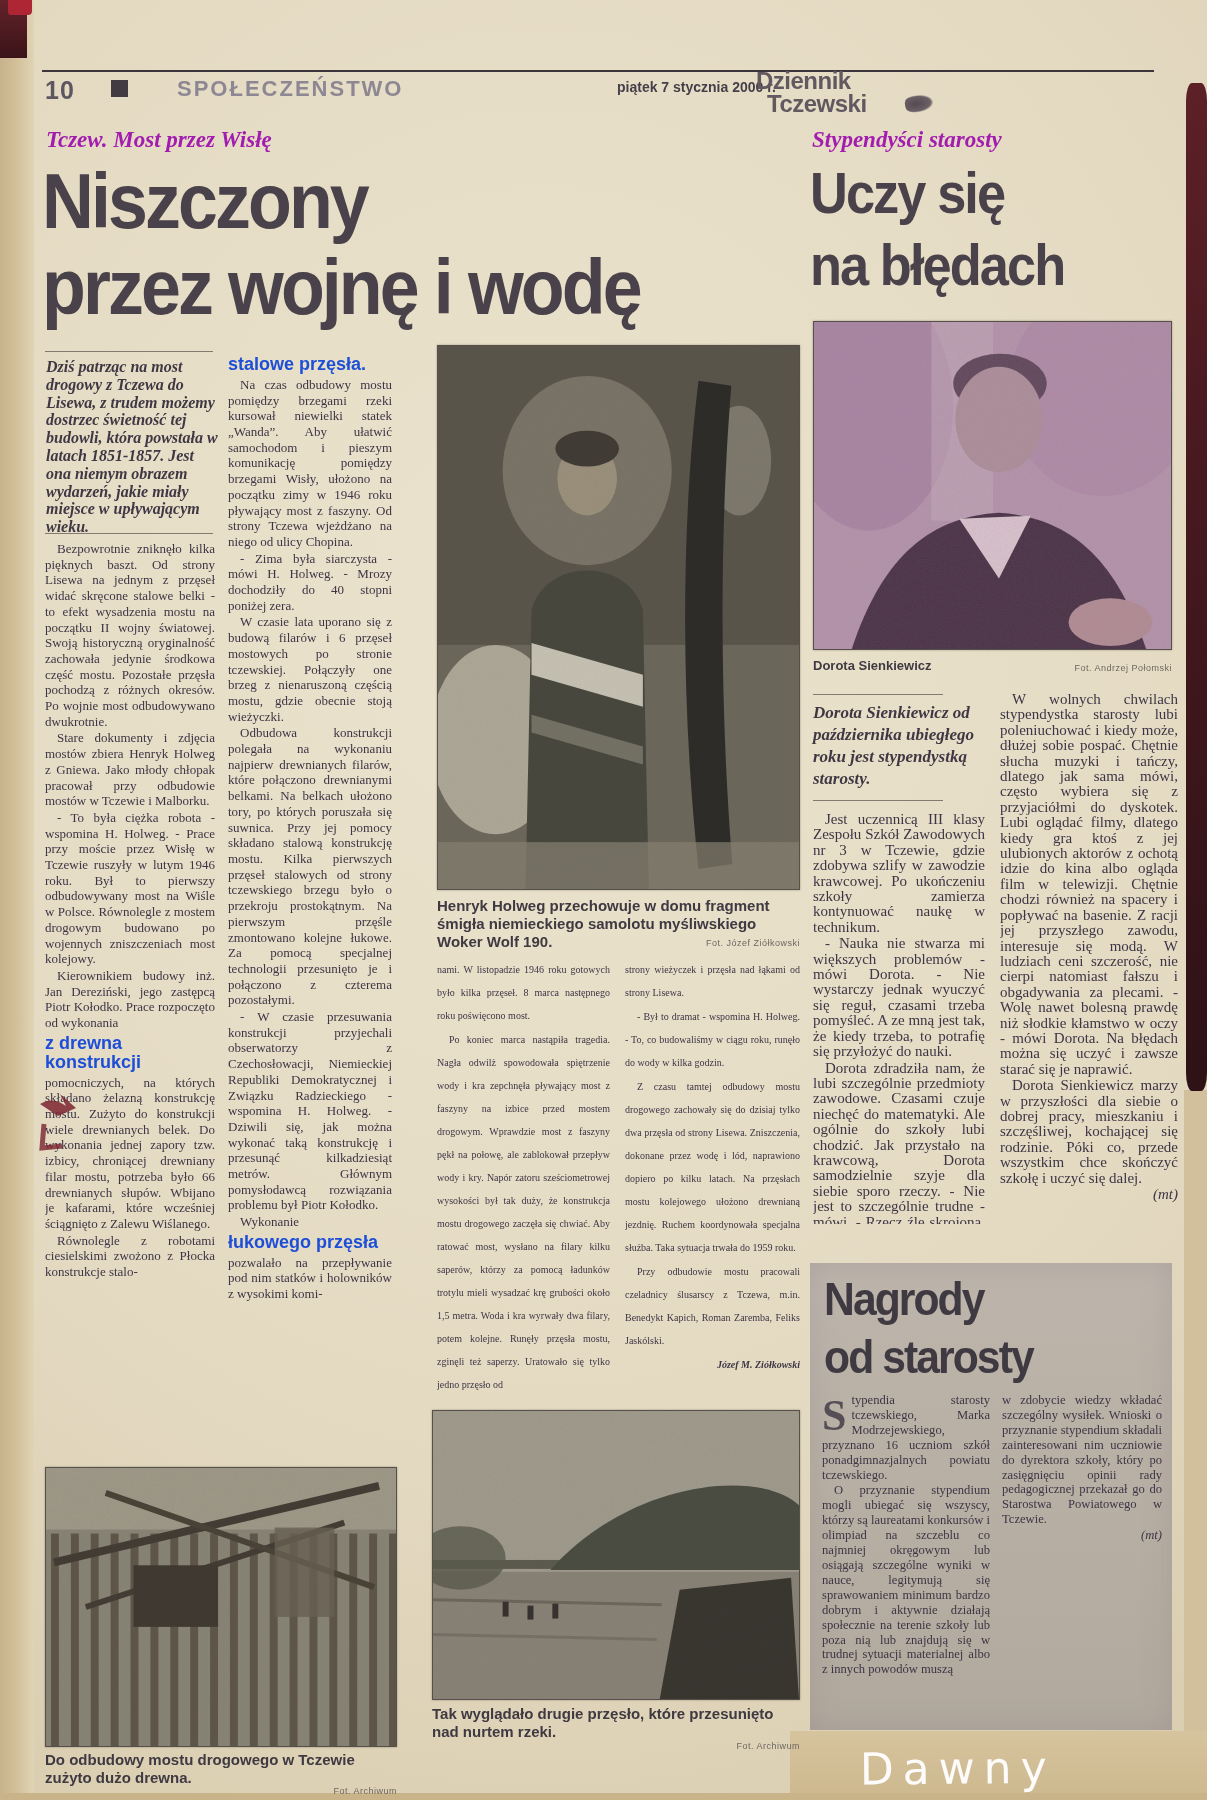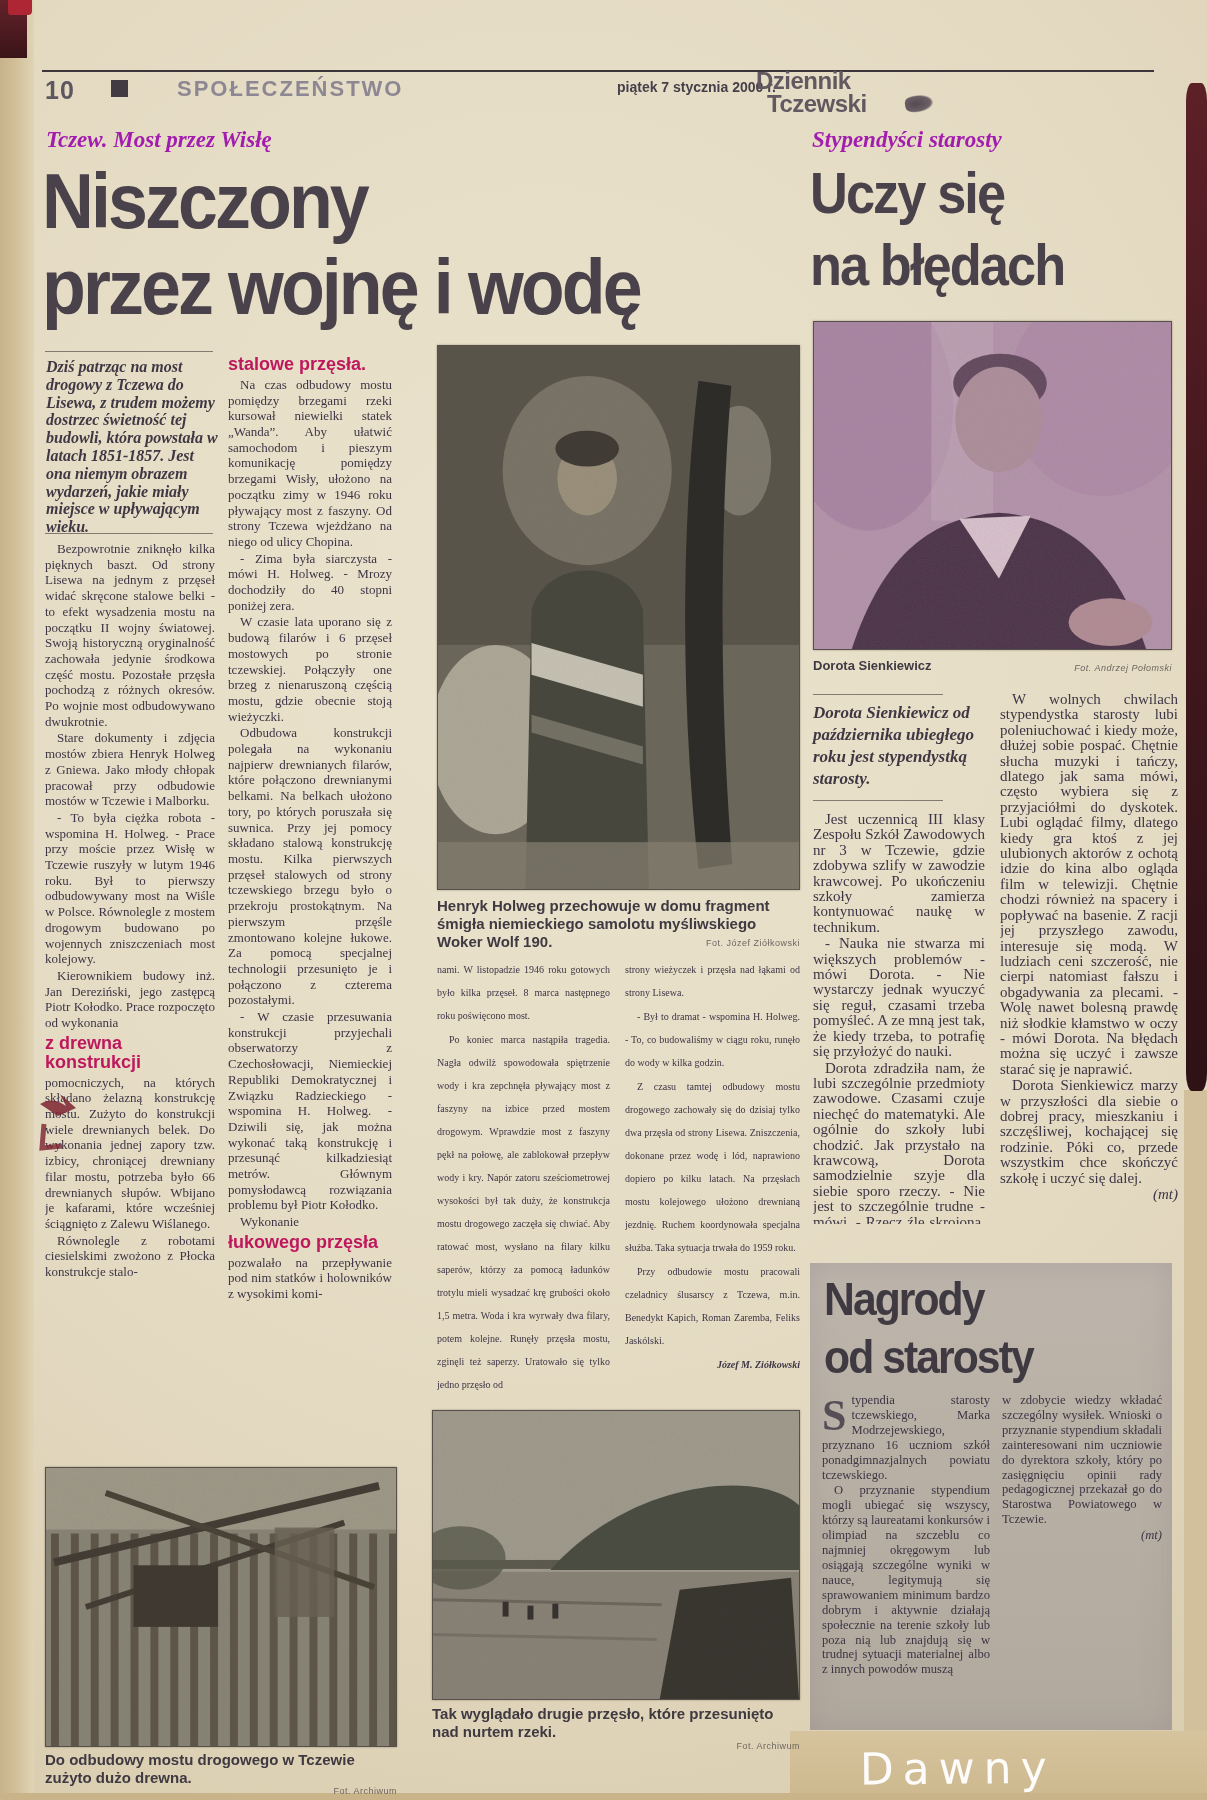--- a/index.html
+++ b/index.html
@@ -47,21 +47,21 @@
   .hl-right2 { left:810px; top:232px; font-size:54px; letter-spacing:-2px; }
 
   
   .col { text-align:justify; color:#3d3545; overflow:hidden; }
   .col p { margin:0 0 1px; text-indent:12px; }
   .col p.ni { text-indent:0; }
   .b13 { font-size:13px; line-height:15.7px; }
   .b128 { font-size:10px; line-height:23px; }
   .b129 { font-size:15px; line-height:15.4px; }
   .b126 { font-size:12.6px; line-height:14.9px; }
-  .sub { font:bold 18px/1.05 "Liberation Sans",sans-serif; color:#be185d; text-align:left; margin:3px 0 3px; }
+  .sub { font:bold 18px/1.05 "Liberation Sans",sans-serif; color:#1d4ed8; text-align:left; margin:3px 0 3px; }
   .byline { text-align:right; font-weight:bold; font-style:italic; text-indent:0 !important; }
   .sig { text-align:right; font-style:italic; text-indent:0 !important; }
   .rule { height:1px; background:#847a72; }
   .lead-text { font:bold italic 16px/17.8px "Liberation Serif",serif; color:#3f3743; text-align:left; }
   .lead-right { font:bold italic 17px/22px "Liberation Serif",serif; color:#3f3743; text-align:left; }
 
   
   .photo { border:1px solid #57504a; box-shadow:0 0 2px rgba(60,50,45,.4); overflow:hidden; background:#8a8576; }
   .photo svg { display:block; width:100%; height:100%; }
   .cap { font:bold 15px/1.2 "Liberation Sans",sans-serif; color:#3f3942; }
@@ -242,21 +242,21 @@
     <rect x="118" width="62" height="200" fill="#c8bcbc" opacity="0.5"></rect>
     <ellipse cx="187" cy="62" rx="47" ry="30" fill="#554a4e"></ellipse>
     <ellipse cx="186" cy="98" rx="44" ry="53" fill="#ab9a95"></ellipse>
     <path d="M38,329 C70,232 120,196 186,192 C252,196 302,232 334,329 Z" fill="#3a3136"></path>
     <path d="M146,198 L186,258 L218,195 Z" fill="#ded7d0"></path>
     <ellipse cx="298" cy="302" rx="42" ry="24" fill="#b0988e"></ellipse>
     <rect width="359" height="329" filter="url(#g4)" opacity="0.22"></rect>
   </svg>
 </div>
 <div class="abs cap" style="left:813px;top:658px;width:250px;font-size:13px;">Dorota Sienkiewicz</div>
-<div class="abs credit" style="left:1040px;top:663px;width:132px;text-align:right;font-style:italic;">Fot. Andrzej Połomski</div>
+<div class="abs credit" style="left:1040px;top:663px;width:132px;text-align:right;">Fot. Andrzej Połomski</div>
 
 <div class="abs rule" style="left:813px;top:694px;width:130px;"></div>
 <div class="abs lead-right" style="left:813px;top:702px;width:180px;">Dorota Sienkiewicz od października ubiegłego roku jest stypendystką starosty.</div>
 <div class="abs rule" style="left:813px;top:800px;width:130px;"></div>
 
 <div class="abs col b129" style="left:813px;top:812px;width:172px;height:412px;">
   <p>Jest uczennicą III klasy Zespołu Szkół Zawodowych nr 3 w Tczewie, gdzie zdobywa szlify w zawodzie krawcowej. Po ukończeniu szkoły zamierza kontynuować naukę w technikum.</p>
   <p>- Nauka nie stwarza mi większych problemów - mówi Dorota. - Nie wystarczy jednak wyuczyć się reguł, czasami trzeba pomyśleć. A ze mną jest tak, że kiedy trzeba, to potrafię się przyłożyć do nauki.</p>
   <p>Dorota zdradziła nam, że lubi szczególnie przedmioty zawodowe. Czasami czuje niechęć do matematyki. Ale ogólnie do szkoły lubi chodzić. Jak przystało na krawcową, Dorota samodzielnie szyje dla siebie sporo rzeczy. - Nie jest to szczególnie trudne - mówi. - Rzecz źle skrojona, choćby była z najlepszego materiału, nigdy nie będzie ładnie wyglądała.</p>
 </div>

